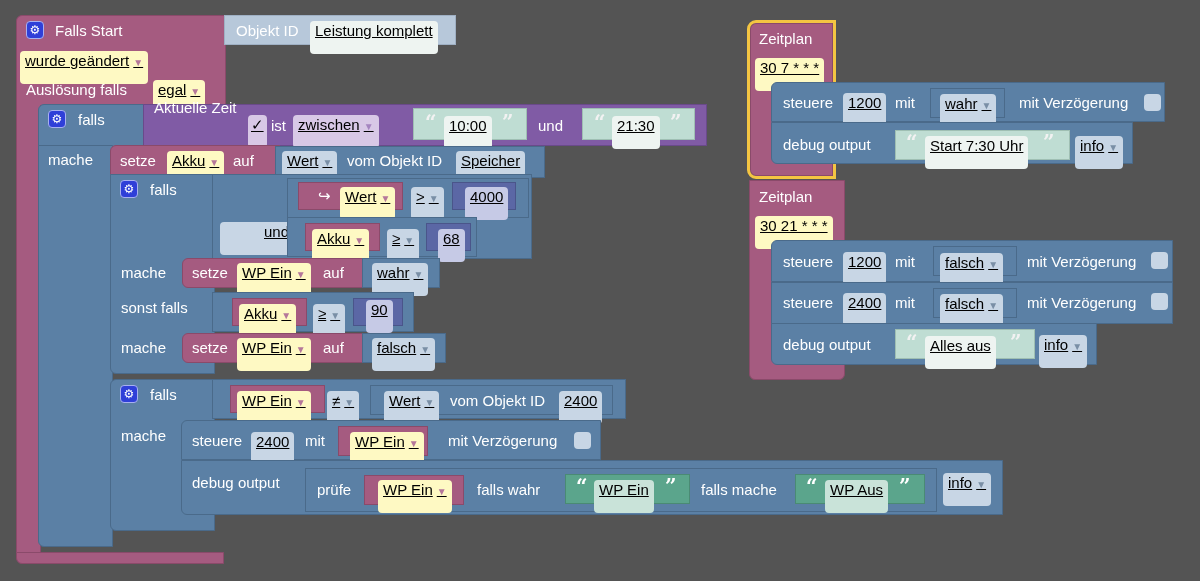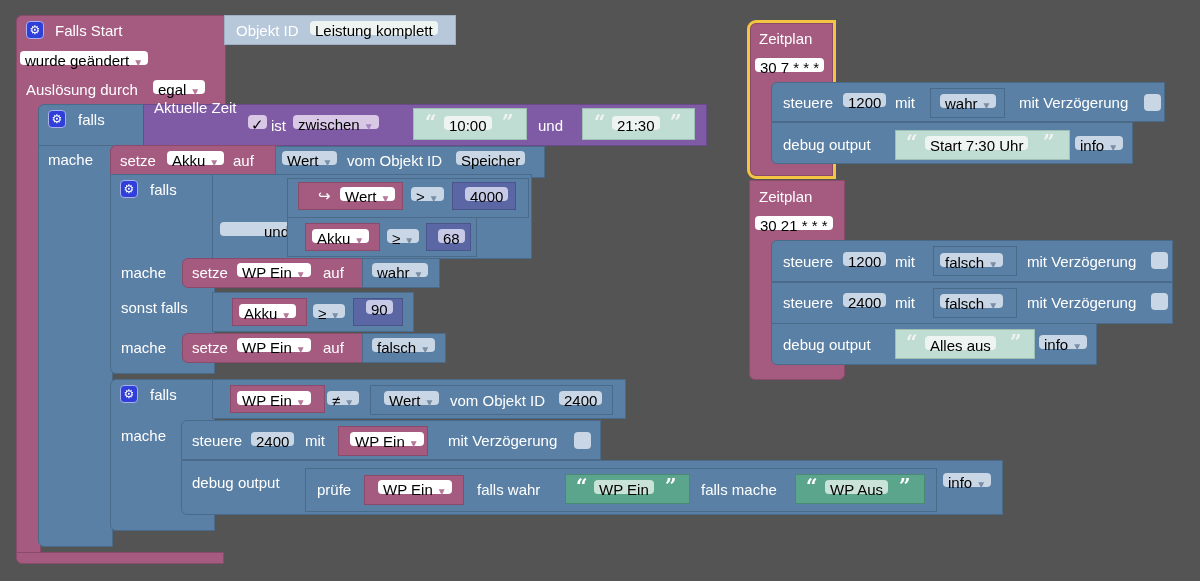--- a/index.html
+++ b/index.html
@@ -7,22 +7,22 @@
        font-family:"Liberation Sans",sans-serif;font-size:15px;color:#fff;}
   .abs{position:absolute;box-sizing:border-box;}
   .pink{background:#a55b80;border:1px solid #8a4a6a;}
   .blue{background:#5b80a5;border:1px solid #4a6a8a;}
   .purple{background:#805ba5;border:1px solid #6a4a8a;}
   .green{background:#5ba58c;border:1px solid #4a8a74;}
   .lgreen{background:#bfddd3;border:1px solid #9fbfb3;}
   .steel{background:#b7c8da;border:1px solid #9fb0c4;}
   .indigo{background:#5b67a5;border:1px solid #4a558a;}
   .lbl{position:absolute;white-space:nowrap;color:#fff;line-height:18px;}
-  .fld{position:absolute;white-space:nowrap;color:#000;border-radius:4px;padding:0 5px;line-height:19px;height:14px;box-sizing:border-box;}
-  .fp{background:#ffffff;}
+  .fld{position:absolute;white-space:nowrap;color:#000;border-radius:4px;padding:0 5px;line-height:19px;height:33px;box-sizing:border-box;text-decoration:underline;}
+  .fp{background:#fef9c3;}
   .fb{background:#c8d6e5;}
   .fpu{background:#d8c8e6;}
   .fw{background:#eef4f1;}
   .fg{background:#c9e3d9;}
   .fi{background:#c6cae6;}
   .arr{color:#7a8fa6;font-size:10px;margin-left:4px;}
   .arrp{color:#b5789a;font-size:10px;margin-left:4px;}
   .gear{position:absolute;width:18px;height:18px;background:#2f3fd8;border:1px solid #a8b0f0;border-radius:4px;
         box-sizing:border-box;color:#fff;font-size:12px;line-height:16px;text-align:center;}
   .chk{position:absolute;width:17px;height:17px;background:#c8d6e5;border-radius:4px;}
@@ -39,21 +39,21 @@
 
 <div class="gear" style="left:26px;top:21px;">⚙</div>
 <div class="lbl" style="left:55px;top:22px;">Falls Start</div>
 
 <div class="abs steel" style="left:224px;top:15px;width:232px;height:30px;"></div>
 <div class="lbl" style="left:236px;top:22px;color:#fff;">Objekt ID</div>
 <div class="fld fw" style="left:310px;top:21px;">Leistung komplett</div>
 
 <div class="fld fp" style="left:20px;top:51px;"><span>wurde geändert</span><span class="arrp">▼</span></div>
 
-<div class="lbl" style="left:26px;top:81px;">Auslösung durch</div>
+<div class="lbl" style="left:26px;top:81px;">Auslösung falls</div>
 <div class="fld fp" style="left:153px;top:80px;"><span>egal</span><span class="arrp">▼</span></div>
 
 <div class="abs blue" style="left:38px;top:104px;width:110px;height:45px;border-radius:6px 0 0 0;"></div>
 <div class="abs blue" style="left:38px;top:145px;width:75px;height:402px;border-radius:0 0 0 6px;"></div>
 <div class="gear" style="left:48px;top:110px;">⚙</div>
 <div class="lbl" style="left:78px;top:111px;">falls</div>
 <div class="lbl" style="left:48px;top:151px;">mache</div>
 
 <div class="abs purple" style="left:143px;top:104px;width:564px;height:42px;"></div>
 <div class="lbl" style="left:154px;top:99px;">Aktuelle Zeit</div>

